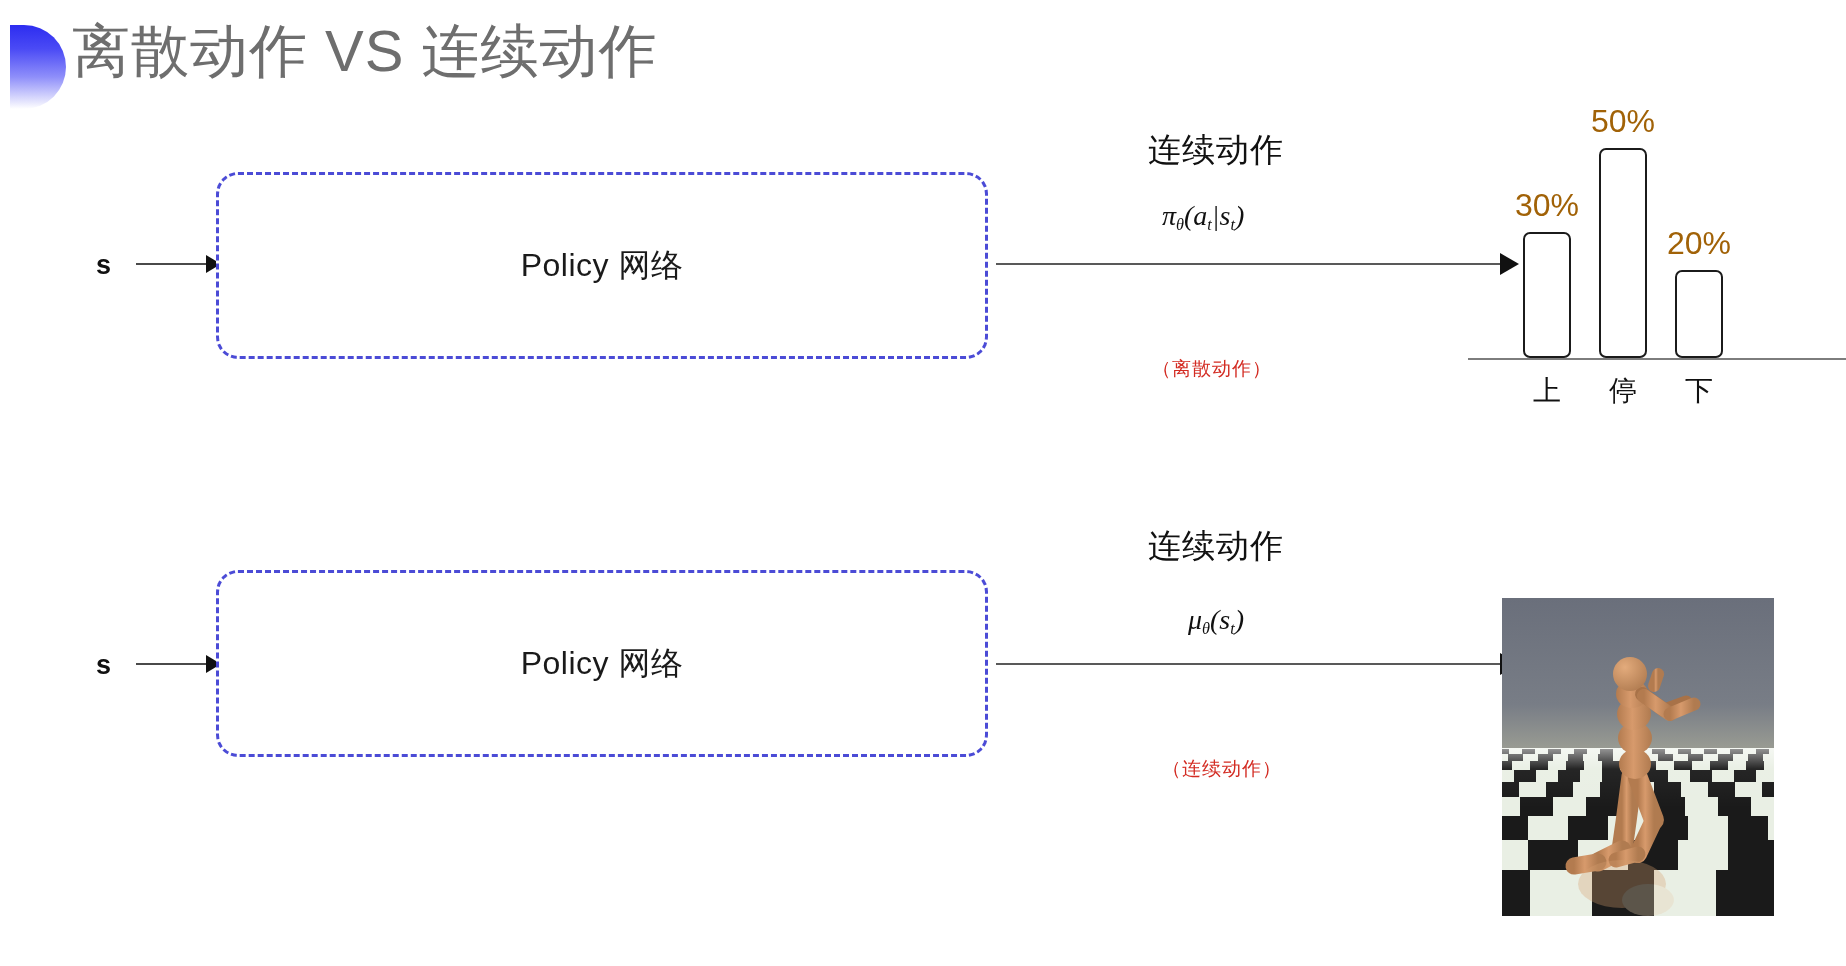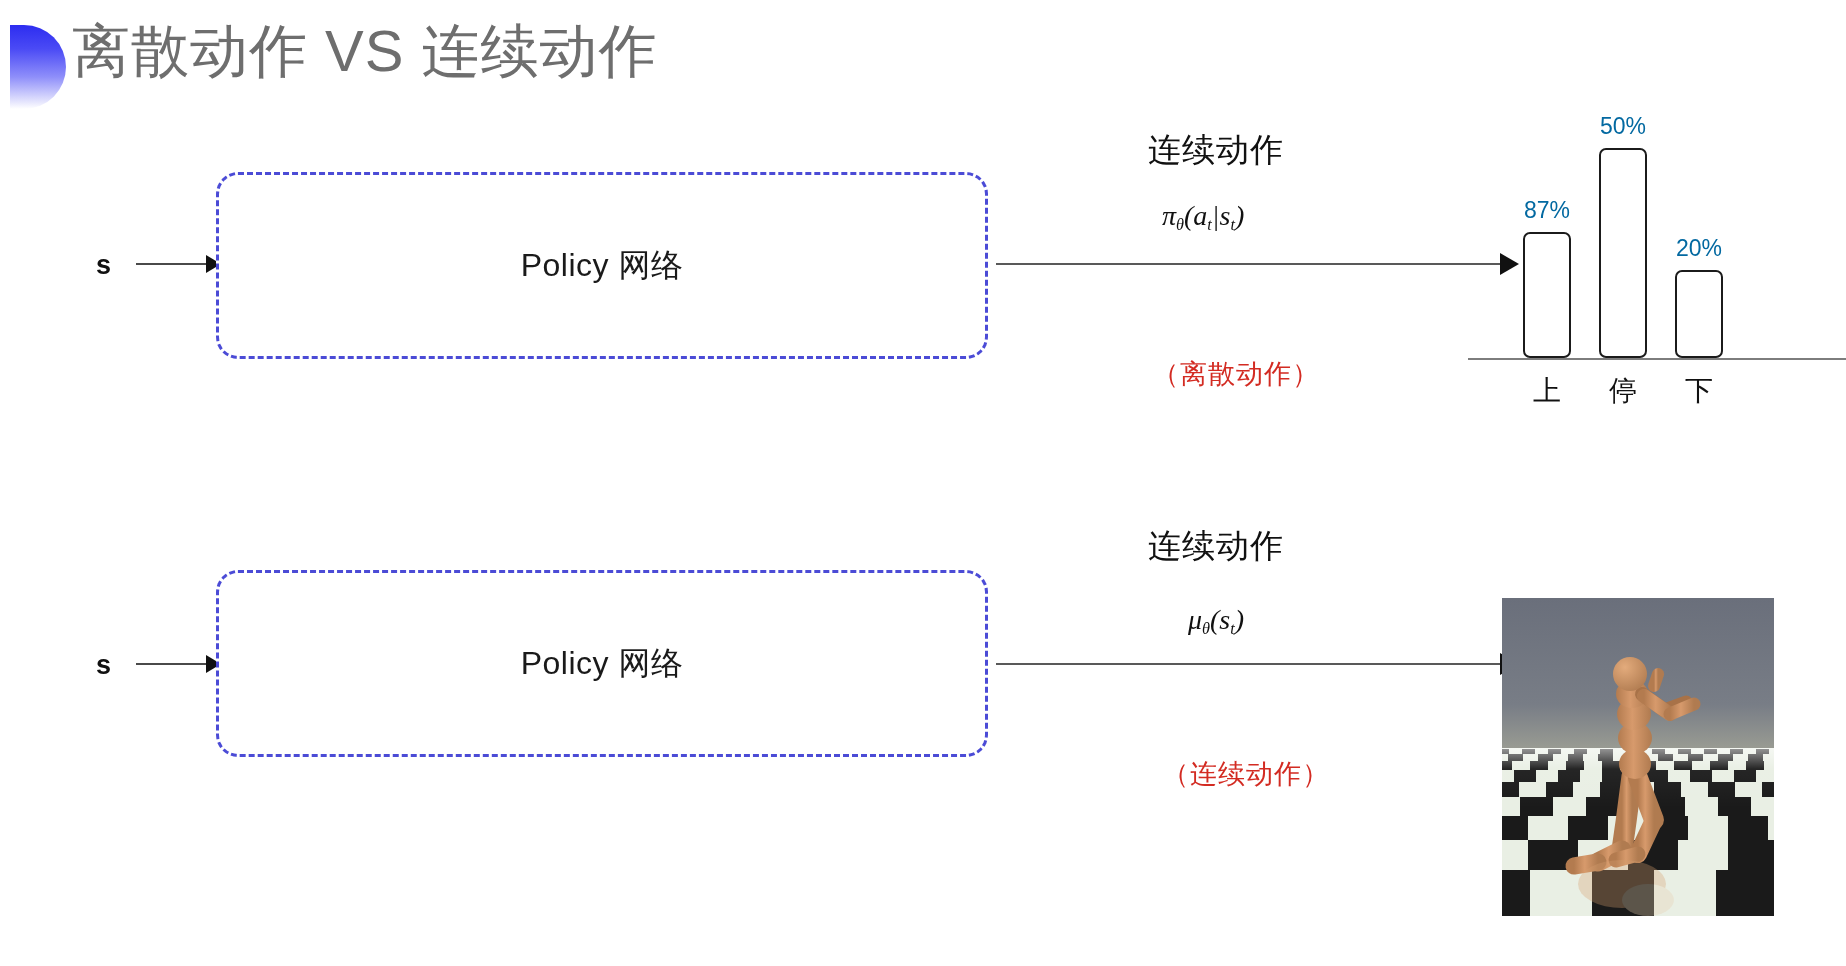--- a/index.html
+++ b/index.html
@@ -115,21 +115,21 @@
     color: #111;
     white-space: nowrap;
   }
   .ann-formula sub {
     font-size: 0.58em;
     font-style: italic;
     vertical-align: -0.28em;
   }
   .ann-note {
     position: absolute;
-    font-size: 27px;
+    font-size: 19px;
     color: #d32b22;
     white-space: nowrap;
     letter-spacing: 1px;
     font-family: Liberation Serif, serif;
   }
 
   
   #bar-chart {
     position: absolute;
     left: 1468px;
@@ -149,22 +149,22 @@
     position: absolute;
     bottom: 50px;
     width: 66px;
     text-align: center;
   }
   .bar-value {
     position: absolute;
     left: -12px;
     width: 90px;
     text-align: center;
-    font-size: 23px;
-    color: #0369a1;
+    font-size: 32px;
+    color: #a16207;
   }
   .bar-rect {
     position: absolute;
     bottom: 0;
     left: 9px;
     width: 48px;
     border: 2.5px solid #1b1b1b;
     border-radius: 7px;
     background: #ffffff;
     box-sizing: border-box;
@@ -220,21 +220,21 @@
     </div>
 
     <div class="ann-note" style="left:1152px; top:206px;">（离散动作）</div>
   </div>
 
   <div id="bar-chart">
     <div class="chart-baseline"></div>
 
     <div class="bar-group" style="left:46px;">
       <div class="bar-rect" style="height:126px;"></div>
-      <div class="bar-value" style="bottom:134px;">87%</div>
+      <div class="bar-value" style="bottom:134px;">30%</div>
       <div class="bar-cat" style="top:0px; margin-top:14px;">上</div>
     </div>
 
     <div class="bar-group" style="left:122px;">
       <div class="bar-rect" style="height:210px;"></div>
       <div class="bar-value" style="bottom:218px;">50%</div>
       <div class="bar-cat" style="top:0px; margin-top:14px;">停</div>
     </div>
 
     <div class="bar-group" style="left:198px;">

